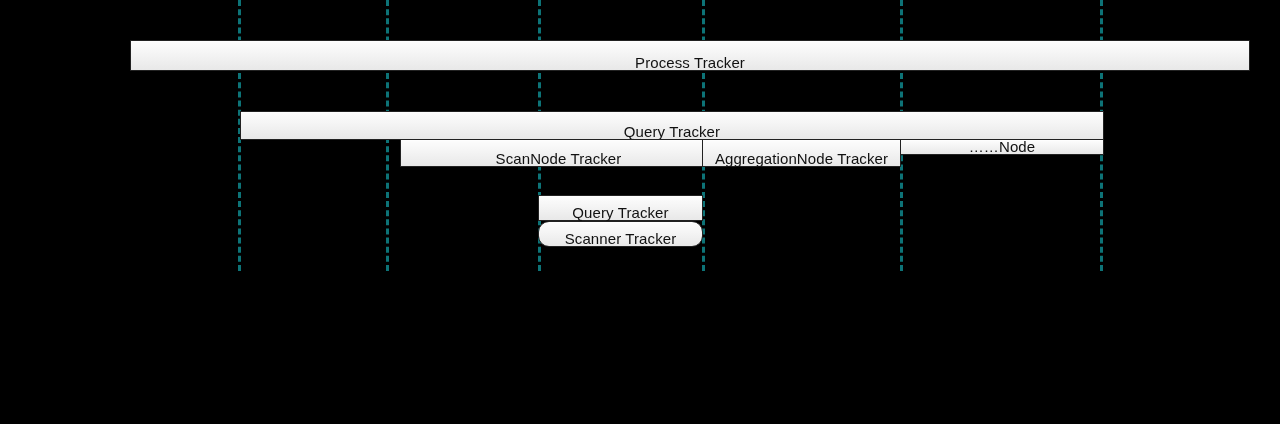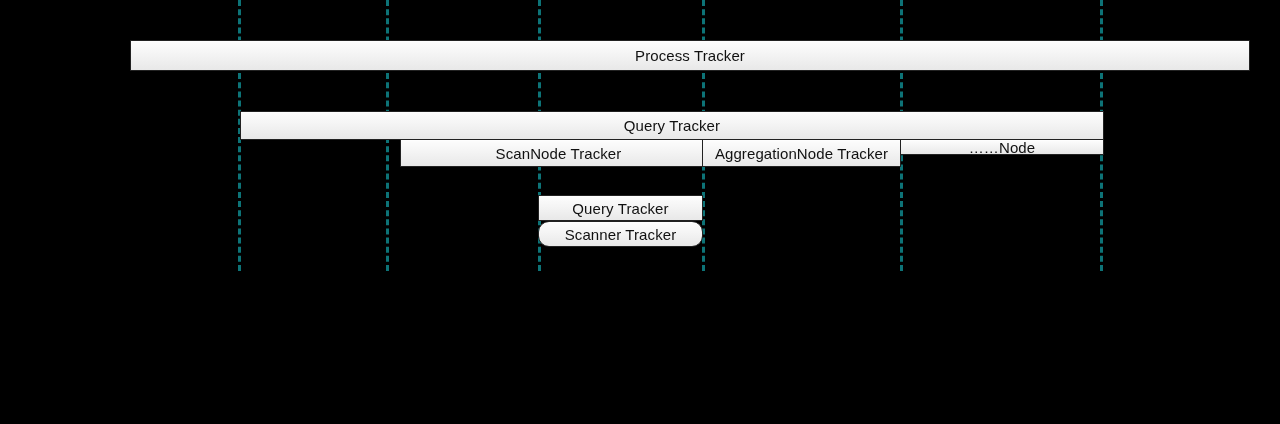--- a/index.html
+++ b/index.html
@@ -30,21 +30,21 @@
   }
 
   
   .box {
     position: absolute;
     box-sizing: border-box;
     border: 1px solid #222222;
     background: linear-gradient(to bottom, #fdfdfd 0%, #f4f4f4 45%, #e8e8e8 100%);
     color: #111111;
     display: flex;
-    align-items: center;
+    align-items: flex-end;
     justify-content: center;
     font-size: 15px;
     line-height: 1;
     letter-spacing: 0.1px;
     white-space: nowrap;
     z-index: 3;
     box-shadow: 0 1px 0 rgba(255,255,255,0.55) inset;
   }
 
   .box-label {

